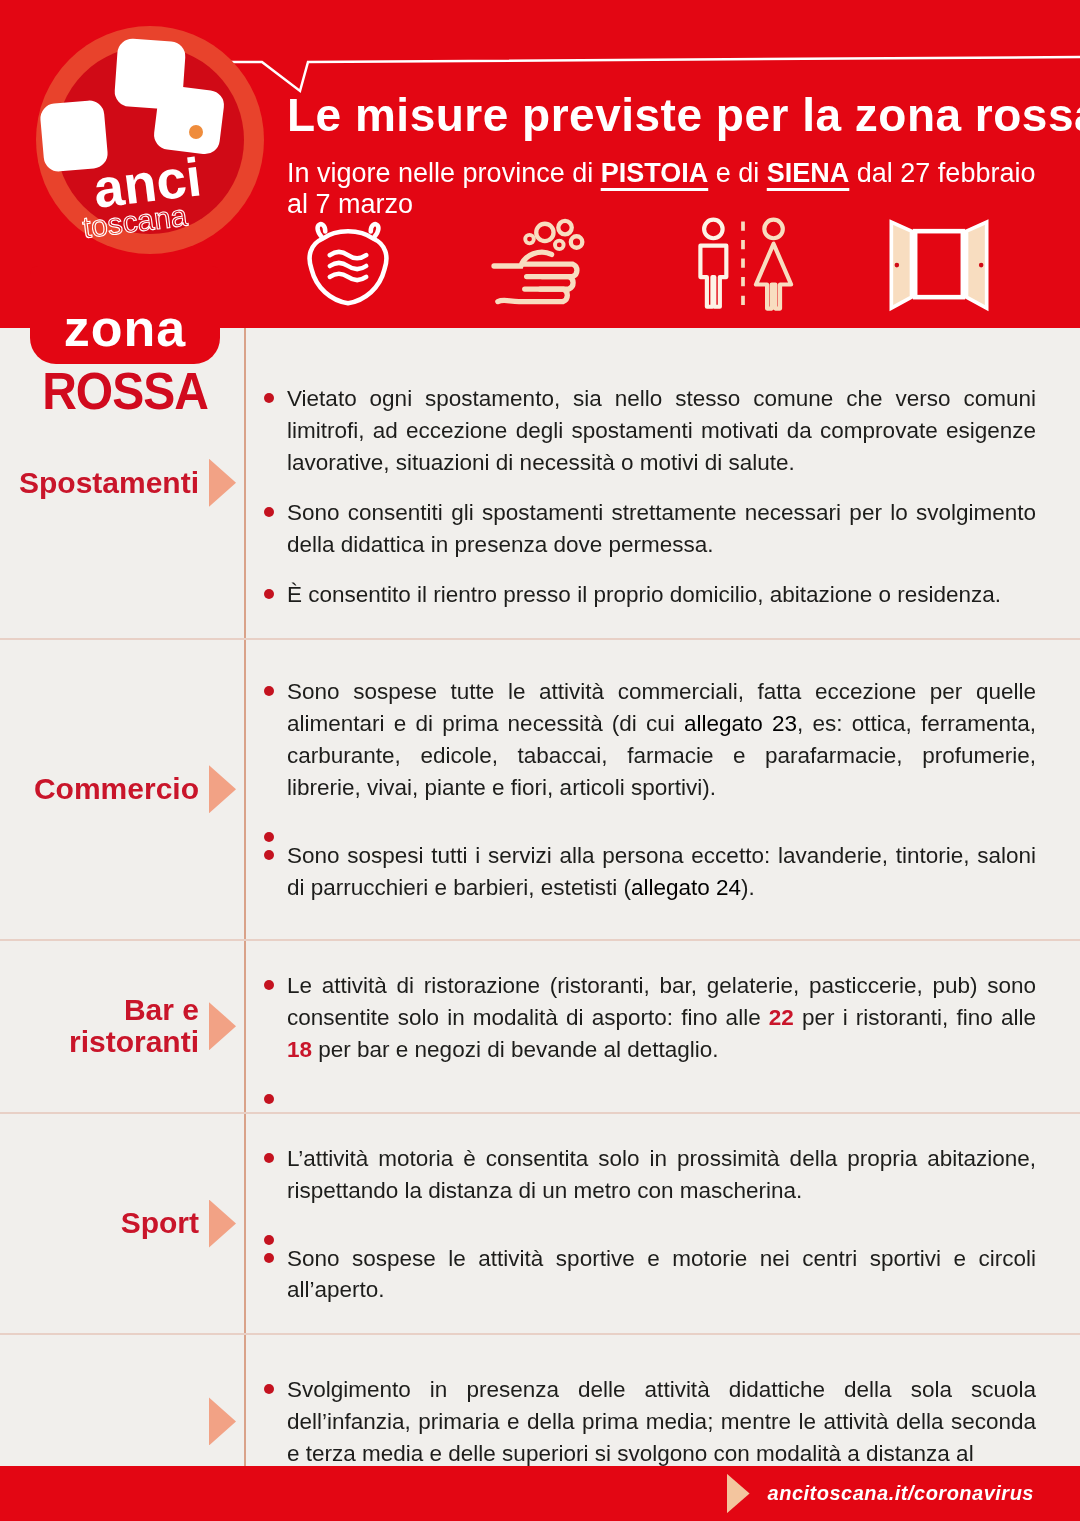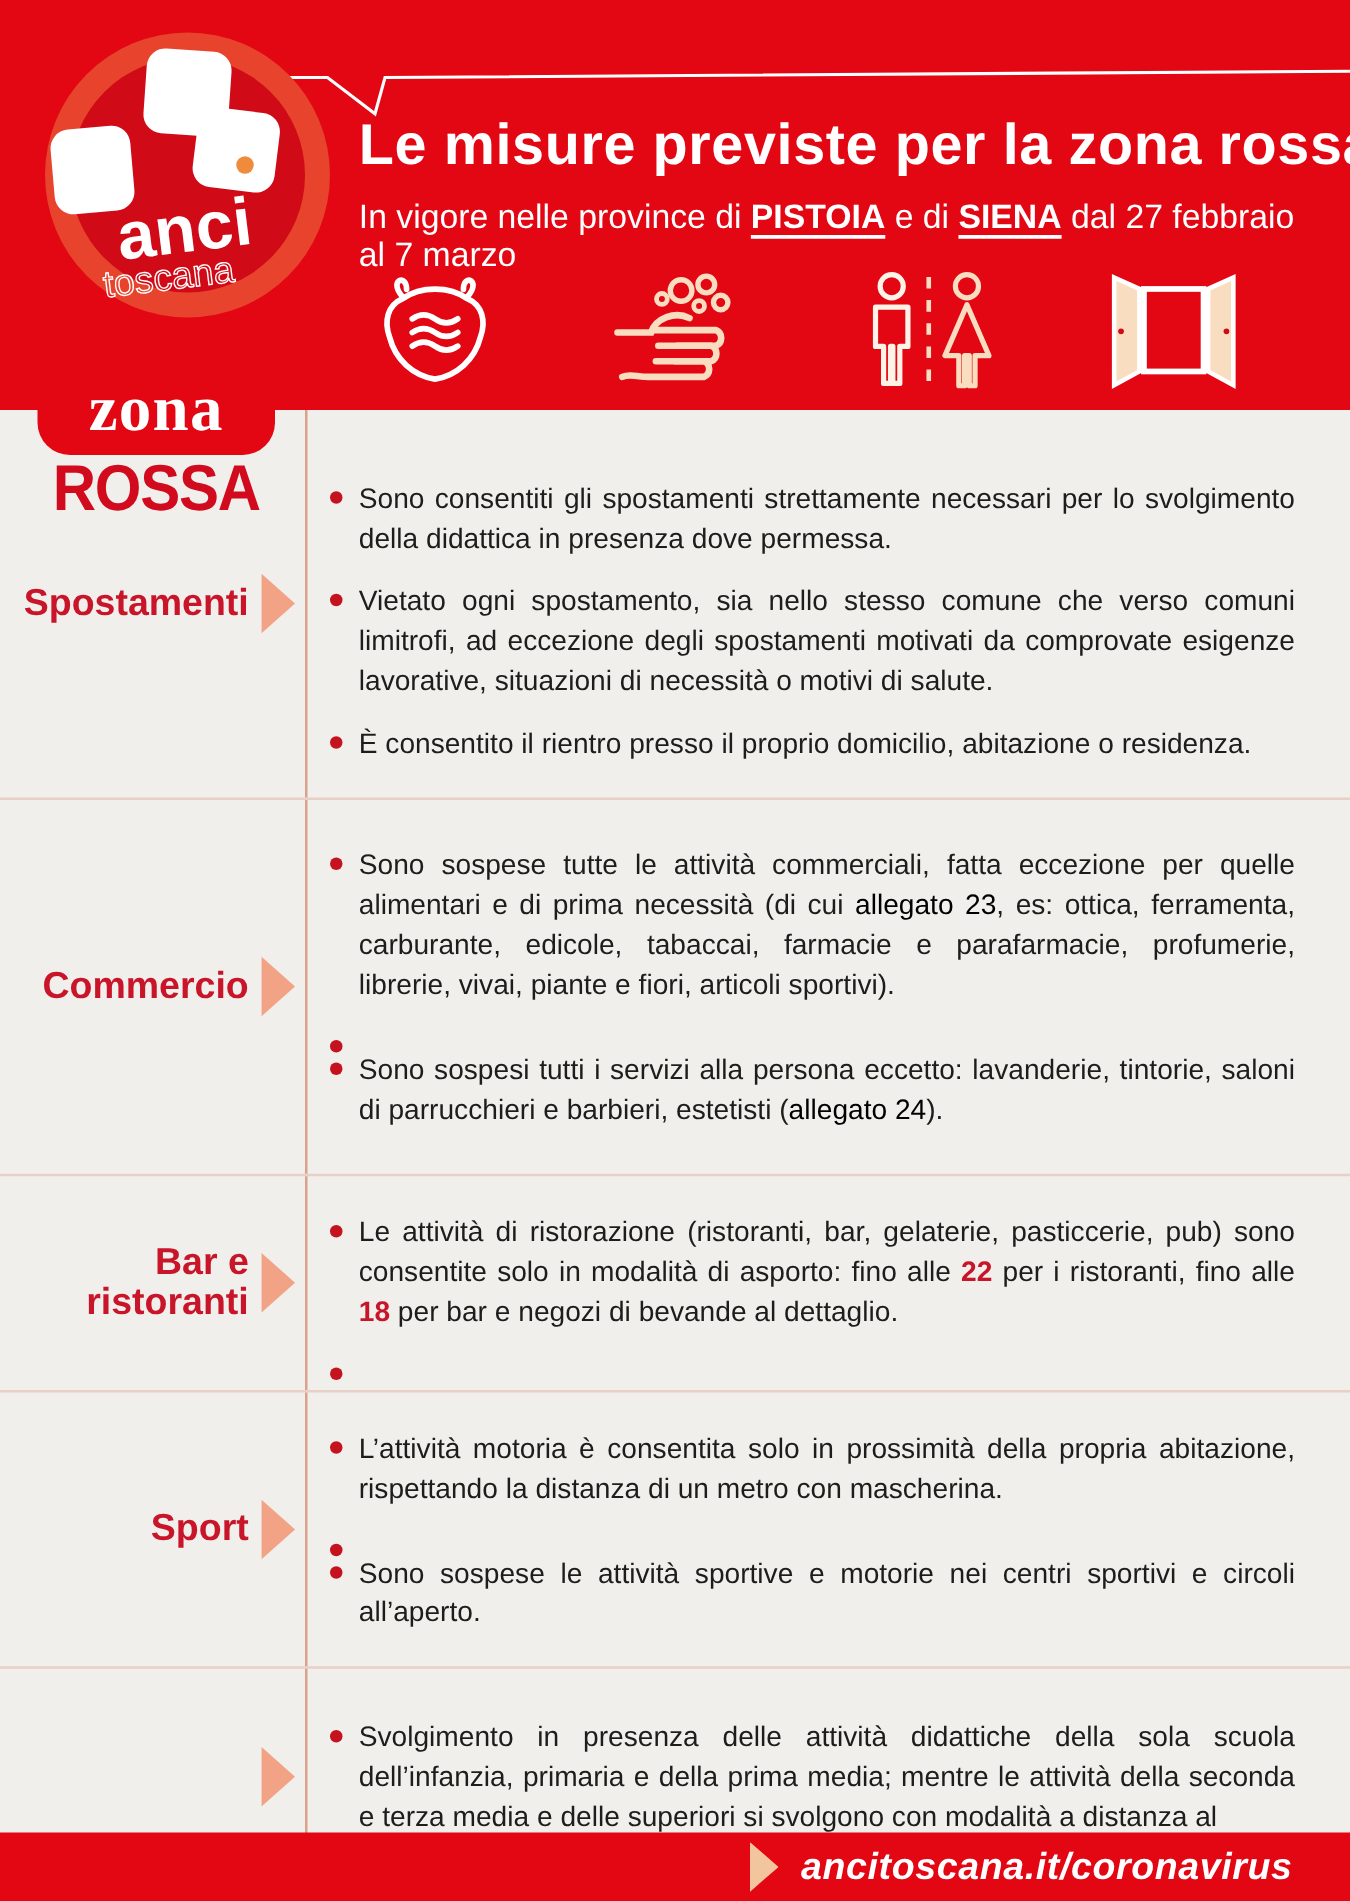--- a/index.html
+++ b/index.html
@@ -12,21 +12,21 @@
   .logo{position:absolute;left:32px;top:22px;width:236px;height:236px;}
   .hdr-text{position:absolute;left:287px;top:88px;right:30px;color:#fff;}
   .title{margin:0;font-size:46px;font-weight:700;letter-spacing:.5px;white-space:nowrap;}
   .subtitle{margin:16px 0 0 0;font-size:27px;font-weight:400;}
   .sub-b{font-weight:700;text-decoration:underline;text-underline-offset:6px;text-decoration-thickness:2.5px;}
   .icons{position:absolute;left:298px;top:216px;width:696px;display:flex;justify-content:space-between;align-items:center;}
   .icons svg{display:block;}
 
   
   .zona-tab{position:absolute;left:30px;top:266px;width:190px;height:98px;background:#e30613;
-    border-radius:8px 8px 26px 26px;display:flex;align-items:flex-end;justify-content:center;z-index:5;font-family:Liberation Serif, serif;}
+    border-radius:8px 8px 26px 26px;display:flex;align-items:flex-end;justify-content:center;z-index:5;}
   .zona-line{color:#fff;font-size:52px;font-weight:700;letter-spacing:1px;line-height:1;padding-bottom:10px;}
   .rossa-line{position:absolute;left:30px;top:368px;width:190px;text-align:center;color:#d10a1e;
     font-size:48px;font-weight:800;letter-spacing:-1px;line-height:1;z-index:5;transform:scaleY(1.08);}
 
   
   main{display:block;}
   .section{display:flex;}
   .section + .section{border-top:2px solid #e8d0c6;}
   .section:nth-of-type(1){min-height:285px;}
   .section:nth-of-type(2){min-height:299px;}
@@ -42,21 +42,21 @@
   .bullet{position:relative;padding-left:25px;text-align:justify;font-size:22.5px;line-height:1.42;
     color:#1d1d1b;margin:9px 0;}
   .dot{position:absolute;left:2px;top:10px;width:10px;height:10px;border-radius:50%;background:#c4121f;}
   .seg-link{color:#000000;cursor:pointer;}
   .seg-red-bold{color:#c9152a;font-weight:700;}
 
   
   footer{position:absolute;left:0;bottom:0;width:100%;height:55px;background:#e30613;
     display:flex;align-items:center;justify-content:flex-end;gap:18px;padding-right:46px;box-sizing:border-box;}
   .f-arrow{width:23px;height:40px;background:#f3c59e;clip-path:polygon(0 0,100% 50%,0 100%);}
-  .f-url{color:#fff;font-size:30px;font-weight:700;font-style:italic;text-decoration:none;letter-spacing:.5px;}
+  .f-url{color:#fff;font-size:20px;font-weight:700;font-style:italic;text-decoration:none;letter-spacing:.5px;}
 </style>
 </head>
 <body>
 
 <div class="page">
 
   <header class="hdr">
     <svg class="speech-line" viewBox="0 0 1080 110">
       <polyline points="150,62 262,62 300,91 308,62 1080,57" fill="none" stroke="#ffffff" stroke-width="2.5"></polyline>
     </svg>
@@ -127,22 +127,22 @@
 
   <main>
       <section class="section">
         <div class="side">
           <div class="side-label">
             <div>Spostamenti</div>
           </div>
           <span class="side-arrow"></span>
         </div>
         <ul class="content">
+          <li class="bullet"><span class="dot"></span><span class="seg-normal">Vietato ogni spostamento, sia nello stesso comune che verso comuni limitrofi, ad eccezione degli spostamenti motivati da comprovate esigenze lavorative, situazioni di necessità o motivi di salute.</span></li>
           <li class="bullet"><span class="dot"></span><span class="seg-normal">Sono consentiti gli spostamenti strettamente necessari per lo svolgimento della didattica in presenza dove permessa.</span></li>
-          <li class="bullet"><span class="dot"></span><span class="seg-normal">Vietato ogni spostamento, sia nello stesso comune che verso comuni limitrofi, ad eccezione degli spostamenti motivati da comprovate esigenze lavorative, situazioni di necessità o motivi di salute.</span></li>
           <li class="bullet"><span class="dot"></span><span class="seg-normal">È consentito il rientro presso il proprio domicilio, abitazione o residenza.</span></li>
         </ul>
       </section>
       <section class="section">
         <div class="side">
           <div class="side-label">
             <div>Commercio</div>
           </div>
           <span class="side-arrow"></span>
         </div>

